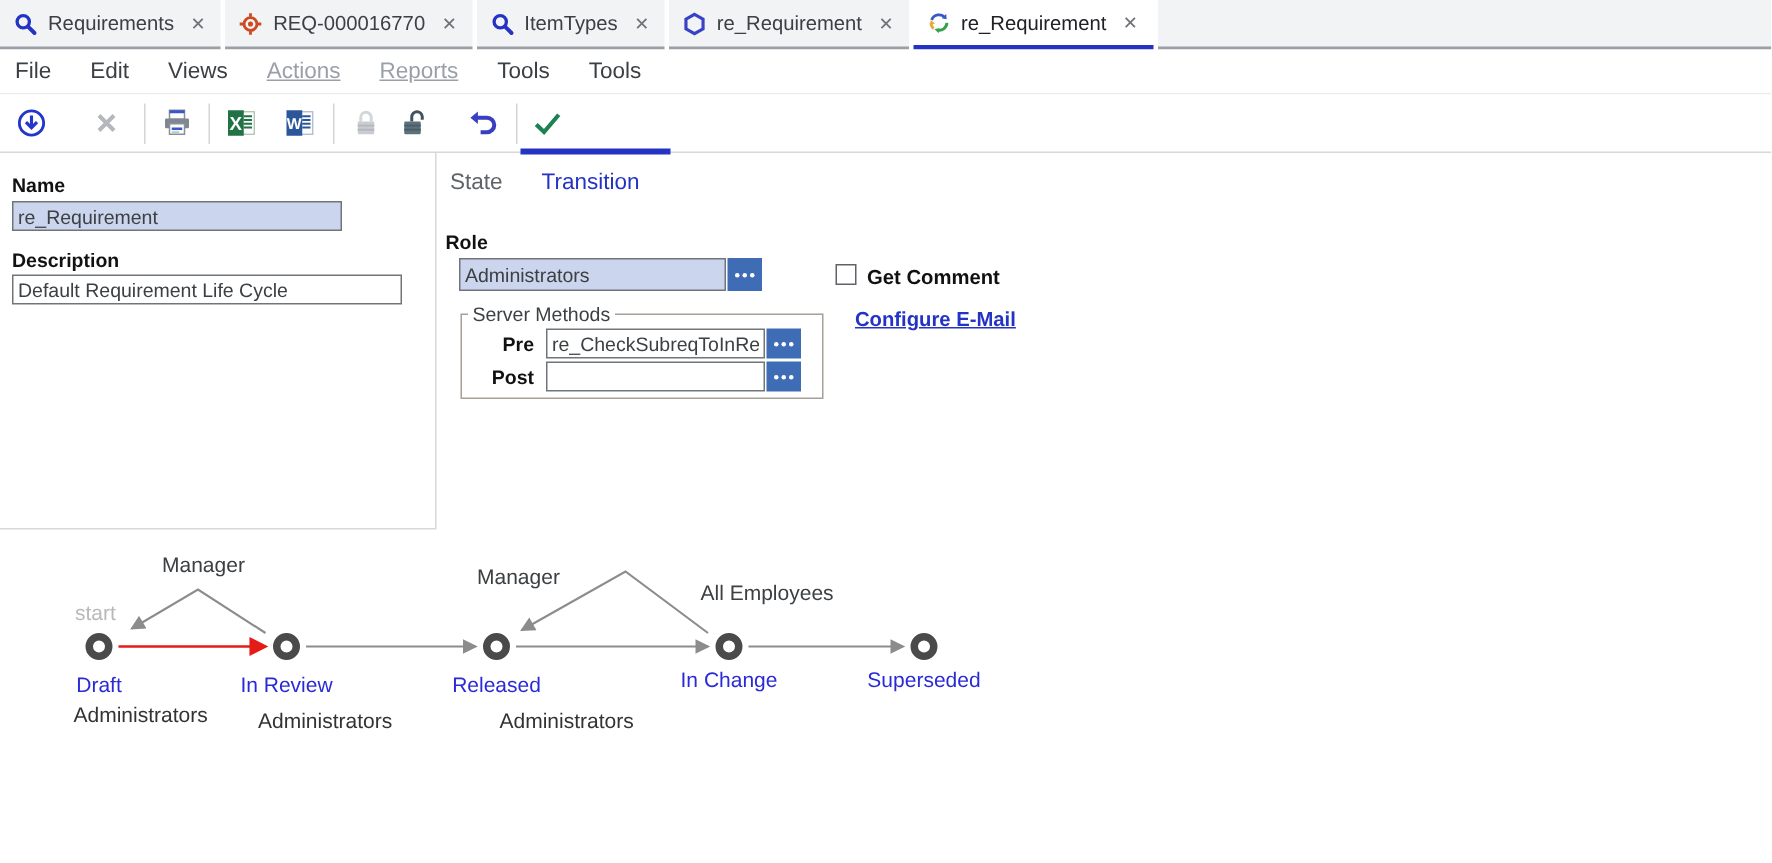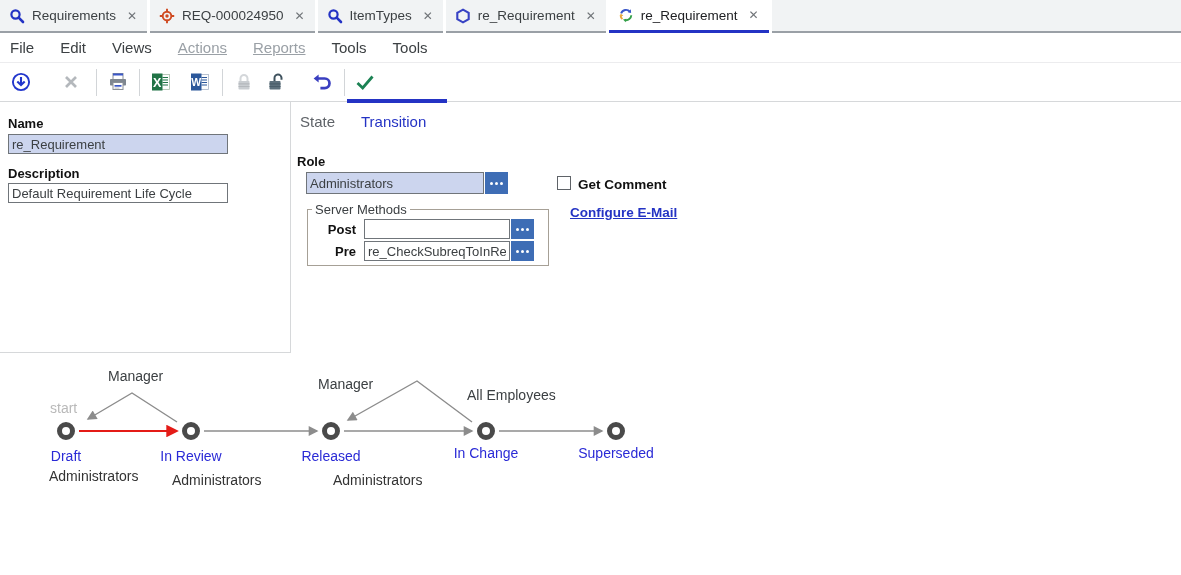--- a/index.html
+++ b/index.html
@@ -37,21 +37,21 @@
   
   .vdiv{position:absolute;left:290px;top:102px;width:1px;height:250px;background:#d6d8da;}
   .hdiv{position:absolute;left:0;top:352px;width:291px;height:1px;background:#d6d8da;}
   .flabel{position:absolute;font-weight:bold;font-size:13px;color:#111;}
   .tinput{position:absolute;box-sizing:border-box;border:1px solid #70757a;font-size:13px;
           color:#3c4043;padding:1px 3px;font-family:"Liberation Sans",sans-serif;background:#fff;}
   .ro{background:#ccd5ee;}
   #name-label{left:8px;top:116px;}
   #name-input{left:8px;top:134px;width:220px;height:20px;}
   #desc-label{left:8px;top:166px;}
-  #desc-input{left:8px;top:183px;width:220px;height:20px;}
+  #desc-input{left:8px;top:183px;width:260px;height:20px;}
 
   .tabind{position:absolute;left:347px;top:99px;width:100px;height:4px;background:#2433c4;}
   .dtab{position:absolute;font-size:15px;cursor:default;}
   #state-tab{left:300px;top:113px;color:#5f6368;}
   #transition-tab{left:361px;top:113px;color:#2433c4;}
 
   #role-label{left:297px;top:154px;}
   #role-input{left:306px;top:172px;width:178px;height:22px;}
   .browse{position:absolute;background:#3e6db5;display:flex;align-items:center;justify-content:center;}
   #role-browse{left:485px;top:172px;width:23px;height:22px;}
@@ -95,21 +95,21 @@
       <span class="tclose">✕</span>
     </div>
     <div class="tab">
       <span class="ticon">
         <svg width="16" height="16" viewBox="0 0 16 16">
             <circle cx="8" cy="8" r="4.3" fill="none" stroke="#cf4a21" stroke-width="1.9"></circle>
             <circle cx="8" cy="8" r="1.7" fill="#cf4a21"></circle>
             <path d="M8,0.8 V3.1 M8,12.9 V15.2 M0.8,8 H3.1 M12.9,8 H15.2" stroke="#cf4a21" stroke-width="1.9"></path>
           </svg>
       </span>
-      <span class="tlabel">REQ-000024950</span>
+      <span class="tlabel">REQ-000016770</span>
       <span class="tclose">✕</span>
     </div>
     <div class="tab">
       <span class="ticon">
         <svg width="16" height="16" viewBox="0 0 16 16">
             <circle cx="6.5" cy="6.5" r="4.1" fill="none" stroke="#2433c4" stroke-width="2.2"></circle>
             <line x1="9.7" y1="9.7" x2="14" y2="14" stroke="#2433c4" stroke-width="2.6" stroke-linecap="round"></line>
           </svg>
       </span>
       <span class="tlabel">ItemTypes</span>
@@ -242,33 +242,33 @@
         <i></i>
       </span>
   </div>
 
   <div id="gc-box"></div>
   <div class="flabel" id="gc-label">Get Comment</div>
 
   <fieldset id="sm-fieldset">
     <legend>Server Methods</legend>
     <div class="sm-row">
+      <span class="sm-label">Pre</span>
+      <input class="sm-input" type="text" value="re_CheckSubreqToInRe" style="">
+      <div class="browse sm-browse">
+        <span class="dots">
+            <i></i>
+            <i></i>
+            <i></i>
+          </span>
+      </div>
+    </div>
+    <div class="sm-row">
       <span class="sm-label">Post</span>
       <input class="sm-input" type="text" value="" style="">
-      <div class="browse sm-browse">
-        <span class="dots">
-            <i></i>
-            <i></i>
-            <i></i>
-          </span>
-      </div>
-    </div>
-    <div class="sm-row">
-      <span class="sm-label">Pre</span>
-      <input class="sm-input" type="text" value="re_CheckSubreqToInRe" style="">
       <div class="browse sm-browse">
         <span class="dots">
             <i></i>
             <i></i>
             <i></i>
           </span>
       </div>
     </div>
   </fieldset>
 

